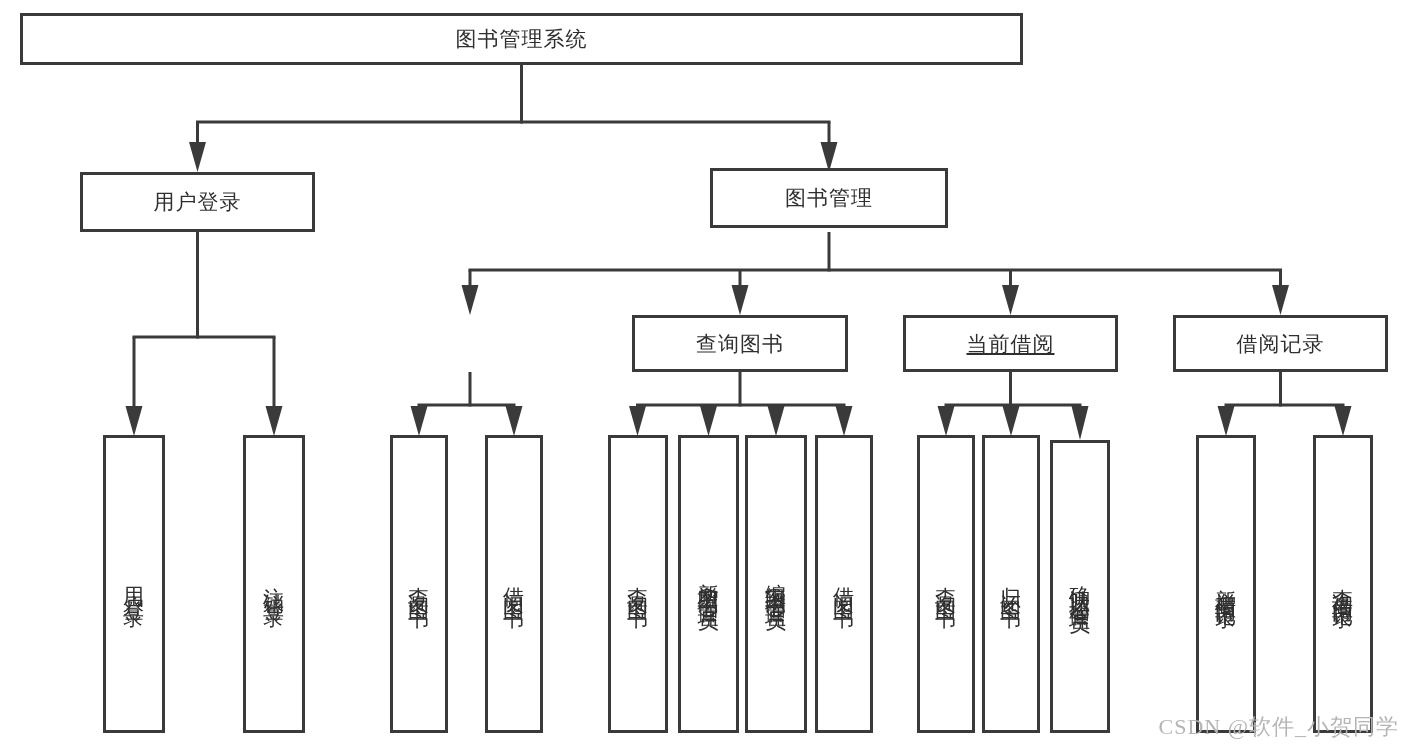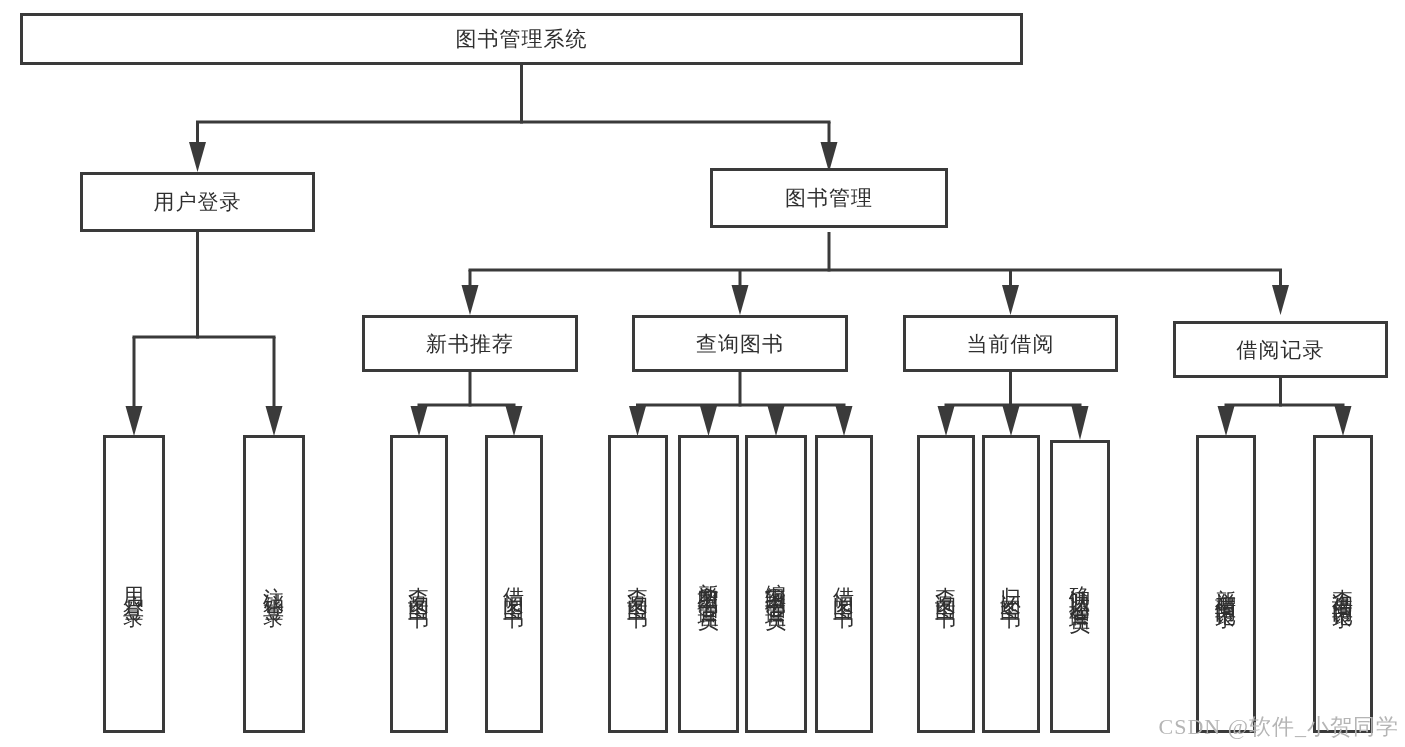--- a/index.html
+++ b/index.html
@@ -106,24 +106,23 @@
       <polygon points="1217.5,406 1234.5,406 1226,436"></polygon>
       <polygon points="1334.5,406 1351.5,406 1343,436"></polygon>
     </g>
   </svg>
 
   <div class="node" style="left:20px;top:13px;width:1003px;height:52px;">图书管理系统</div>
 
   <div class="node" style="left:80px;top:172px;width:235px;height:60px;">用户登录</div>
   <div class="node" style="left:710px;top:168px;width:238px;height:60px;">图书管理</div>
 
-  <div class="node" style="left:362px;top:315px;width:216px;height:57px;">新书推荐</div>
   <div class="node" style="left:632px;top:315px;width:216px;height:57px;">查询图书</div>
-  <div class="node" style="left:903px;top:315px;width:215px;height:57px;">当前借阅</div>
-  <div class="node" style="left:1173px;top:315px;width:215px;height:57px;margin-top:6px;">借阅记录</div>
+  <div class="node" style="left:903px;top:315px;width:215px;height:57px;text-decoration:underline;">当前借阅</div>
+  <div class="node" style="left:1173px;top:315px;width:215px;height:57px;">借阅记录</div>
 
   <div class="node leaf" style="left:103px;top:435px;width:62px;height:298px;">用户登录</div>
   <div class="node leaf" style="left:243px;top:435px;width:62px;height:298px;">注销登录</div>
 
   <div class="node leaf" style="left:390px;top:435px;width:58px;height:298px;">查询图书</div>
   <div class="node leaf" style="left:485px;top:435px;width:58px;height:298px;">借阅图书</div>
 
   <div class="node leaf" style="left:608px;top:435px;width:60px;height:298px;">查询图书</div>
   <div class="node leaf long" style="left:678px;top:435px;width:61px;height:298px;">新增图书（管理员）</div>
   <div class="node leaf long" style="left:745px;top:435px;width:62px;height:298px;">编辑图书（管理员）</div>

